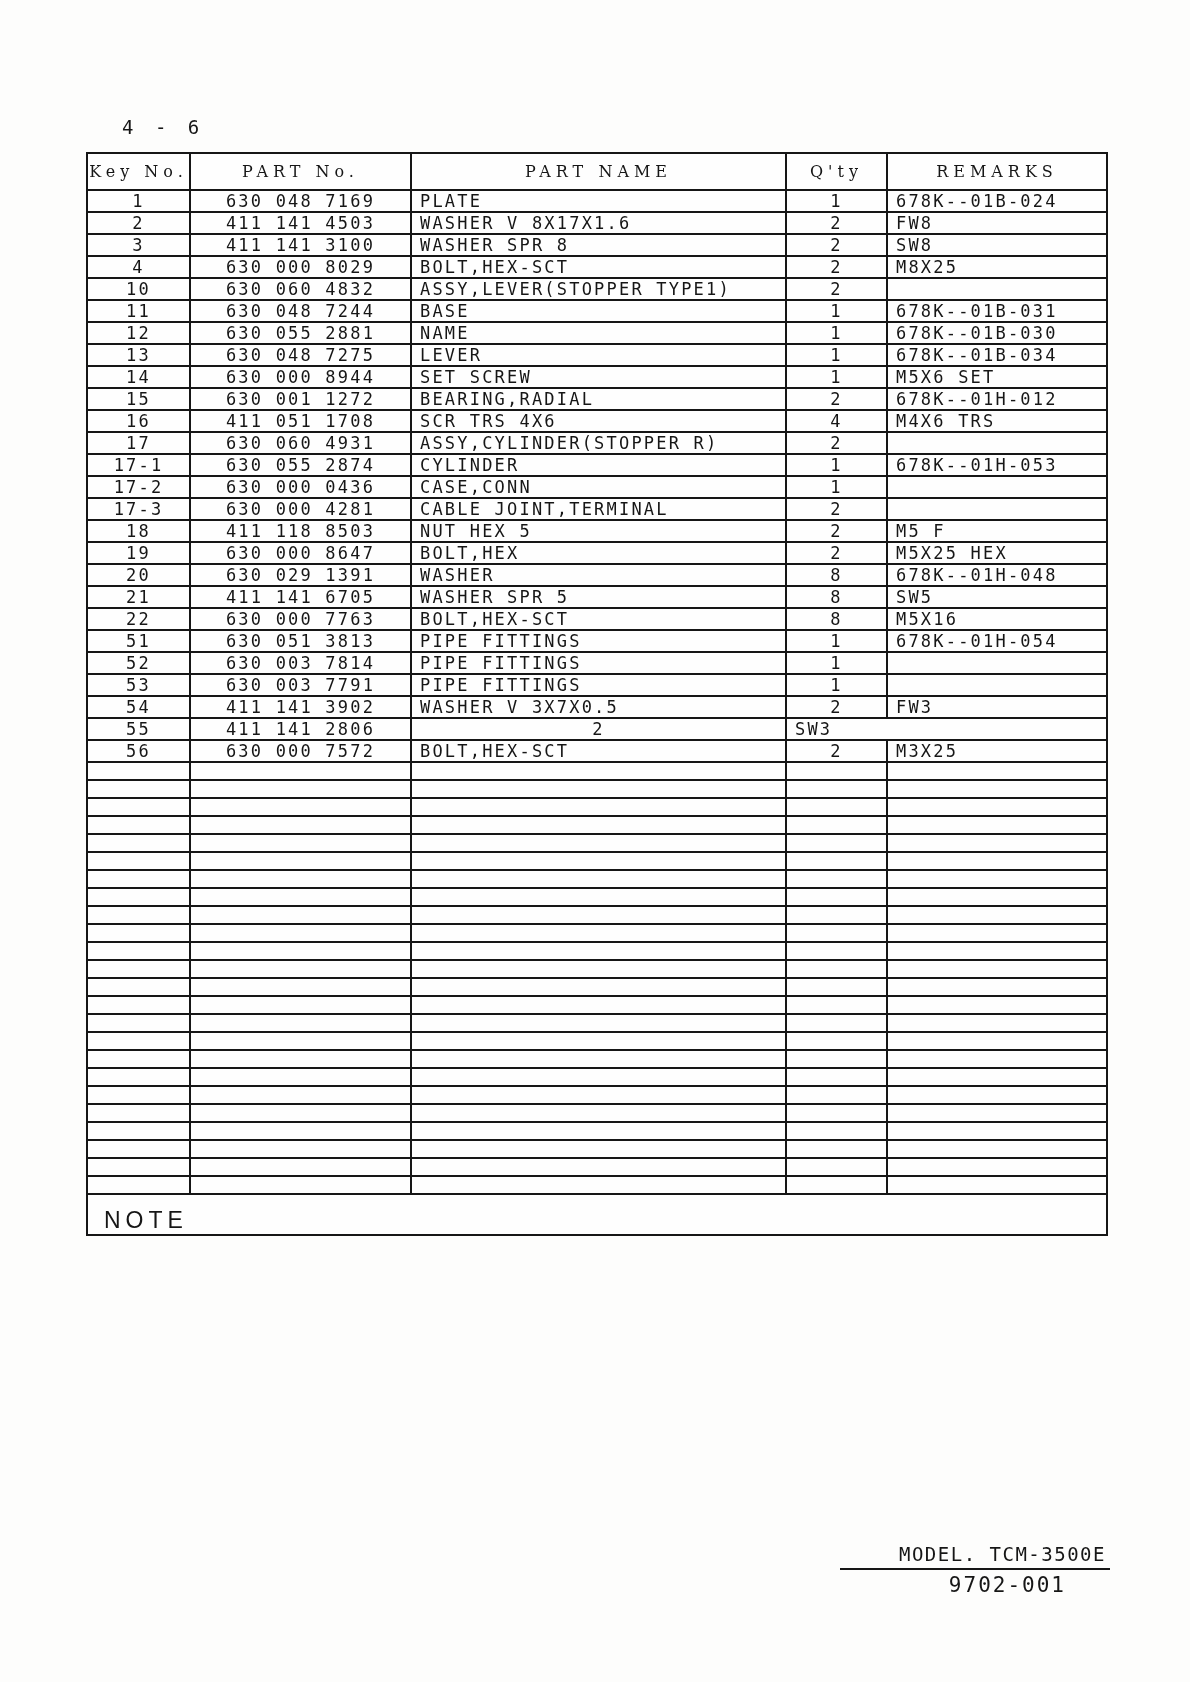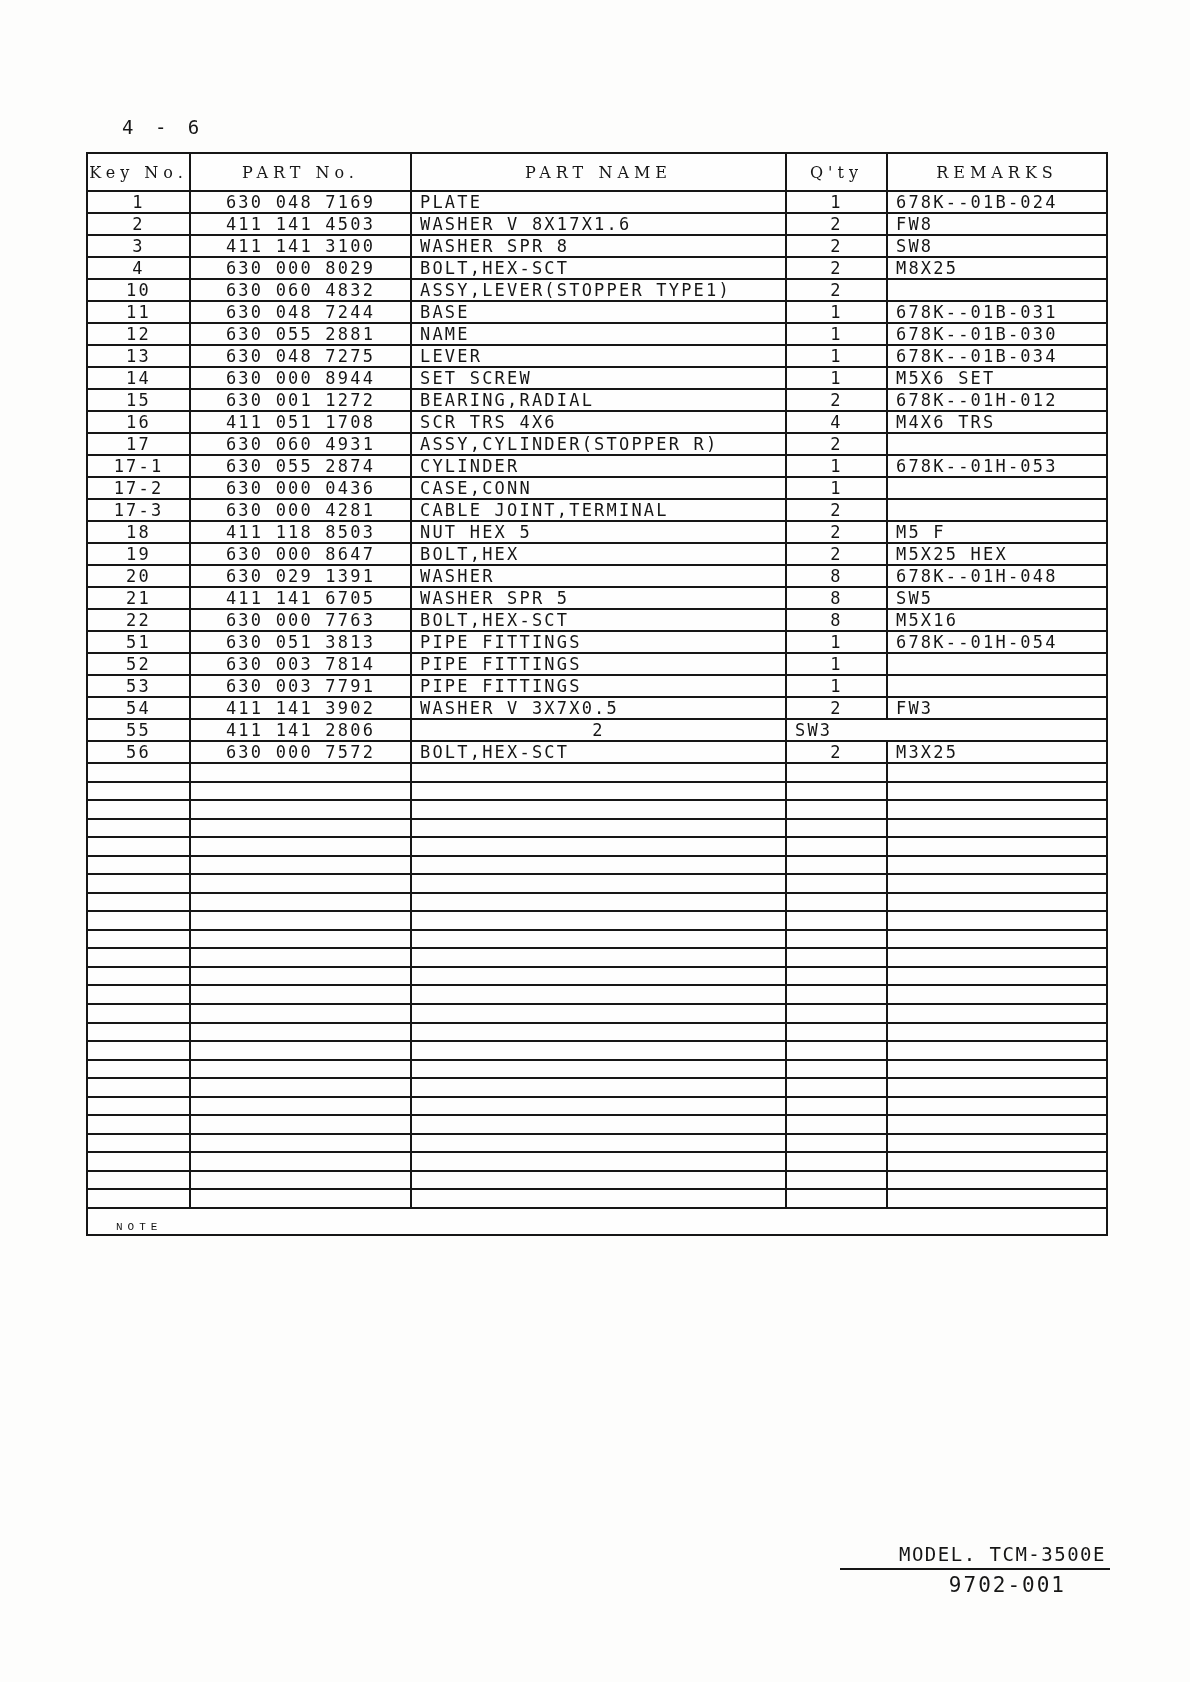--- a/index.html
+++ b/index.html
@@ -36,23 +36,23 @@
     justify-content: center;
     font-family: "DejaVu Serif", serif;
     font-size: 16px; letter-spacing: 5px;
     white-space: nowrap;
   }
   .data-row { height: 24px; font-size: 17px; letter-spacing: 2.2px; white-space: nowrap; }
   .c-center { justify-content: center; }
   .c-left { justify-content: flex-start; padding-left: 8px; }
   .note-box { flex: 1 1 auto; border-bottom: none; }
   .note-label {
-    font-family: Liberation Mono, monospace;
-    font-size: 11px; letter-spacing: 5px;
-    padding: 12px 0 0 28px; display: inline-block;
+    font-family: Liberation Sans, sans-serif;
+    font-size: 23px; letter-spacing: 5px;
+    padding: 12px 0 0 16px; display: inline-block;
   }
   .footer {
     position: absolute; right: 80px; top: 1543px;
     width: 270px; text-align: right;
   }
   .model-line {
     font-size: 19px; letter-spacing: 1.5px;
     border-bottom: 2px solid #161616;
     padding: 0 4px 3px 4px;
     white-space: nowrap;

